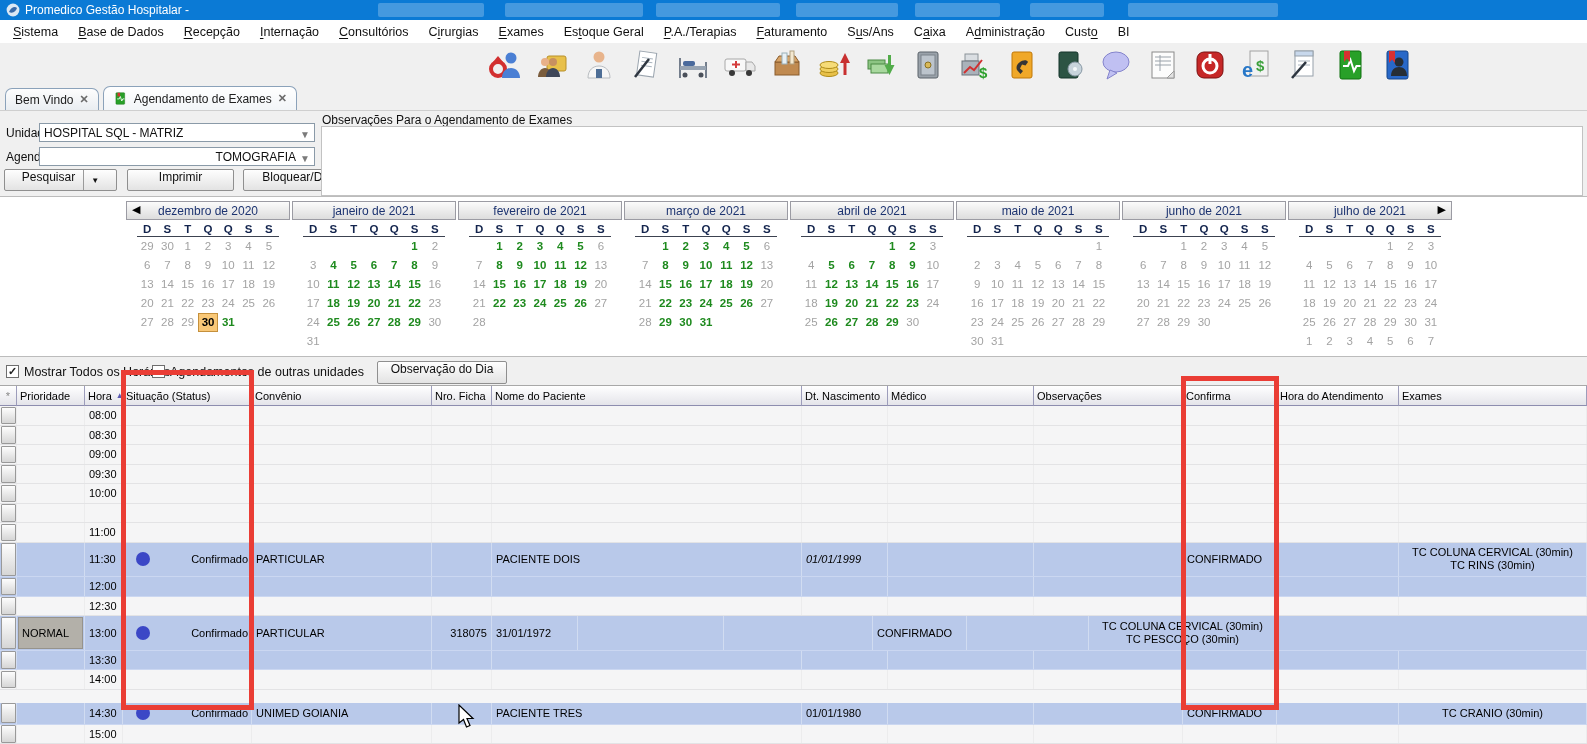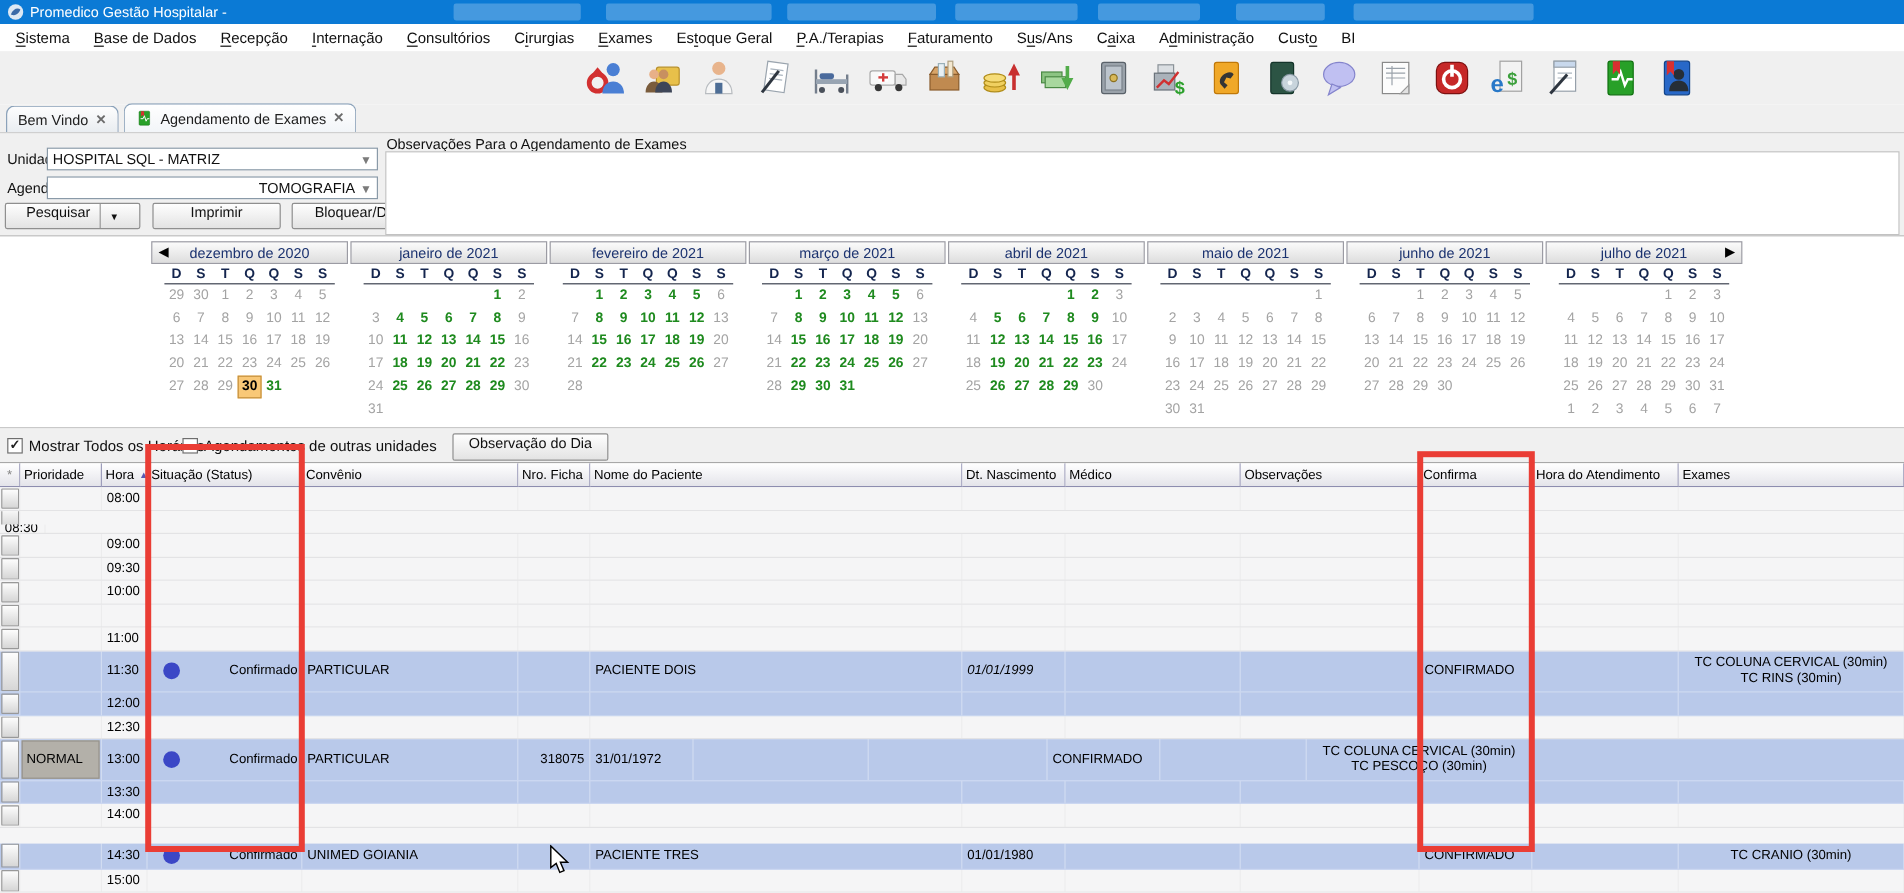--- a/index.html
+++ b/index.html
@@ -846,21 +846,21 @@
         <div class="cell" style="width: 180px;"></div>
         <div class="cell" style="width: 60px;"></div>
         <div class="cell" style="width: 310px;"></div>
         <div class="cell" style="width: 86px;"></div>
         <div class="cell" style="width: 146px;"></div>
         <div class="cell" style="width: 149px;"></div>
         <div class="cell" style="width: 94px;"></div>
         <div class="cell" style="width: 122px;"></div>
         <div class="cell" style="width: 188px;"></div>
       </div>
-      <div class="grow free" style="height: 19.5px; flex-direction: column;">
+      <div class="grow free" style="height: 19.5px;">
         <div class="cell" style="width: 17px; padding: 0px;">
           <div class="selbtn" style="height: 15.5px;"></div>
         </div>
         <div class="cell" style="width: 68px;"></div>
         <div class="cell" style="width: 38px;">08:30</div>
         <div class="cell" style="width: 129px;"></div>
         <div class="cell" style="width: 180px;"></div>
         <div class="cell" style="width: 60px;"></div>
         <div class="cell" style="width: 310px;"></div>
         <div class="cell" style="width: 86px;"></div>

